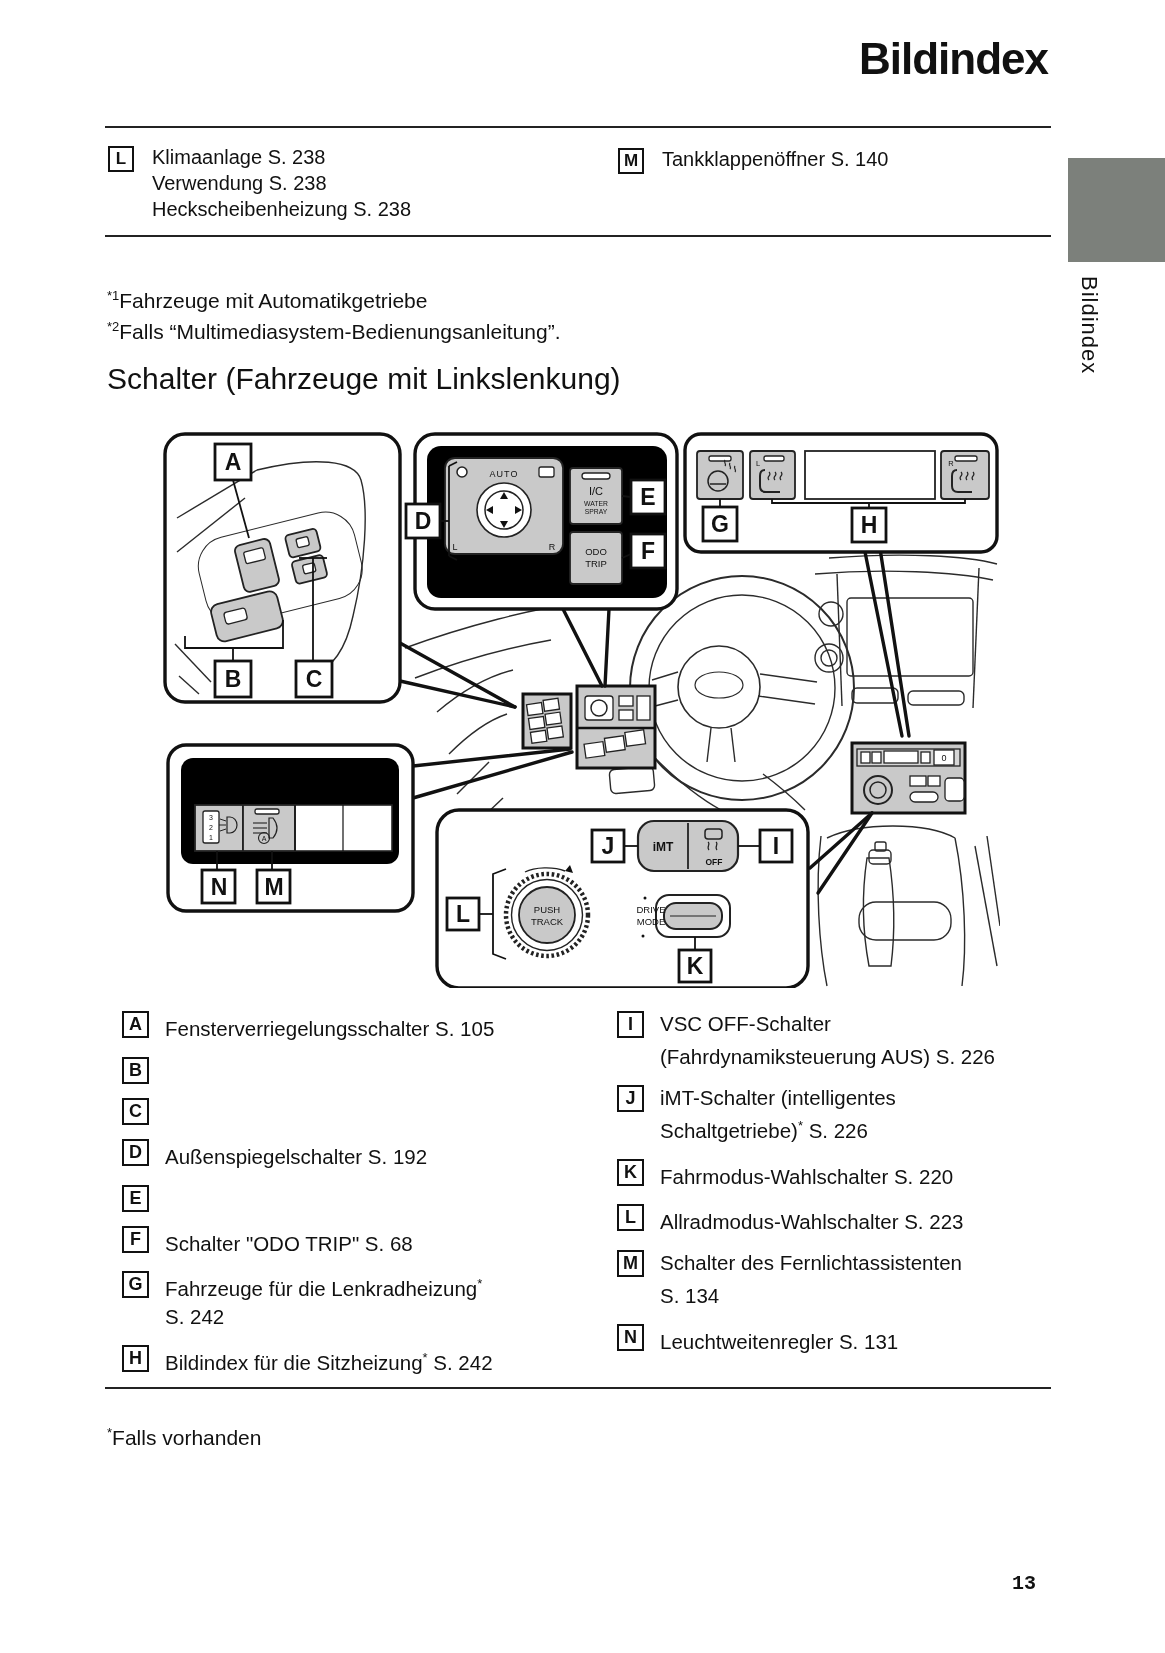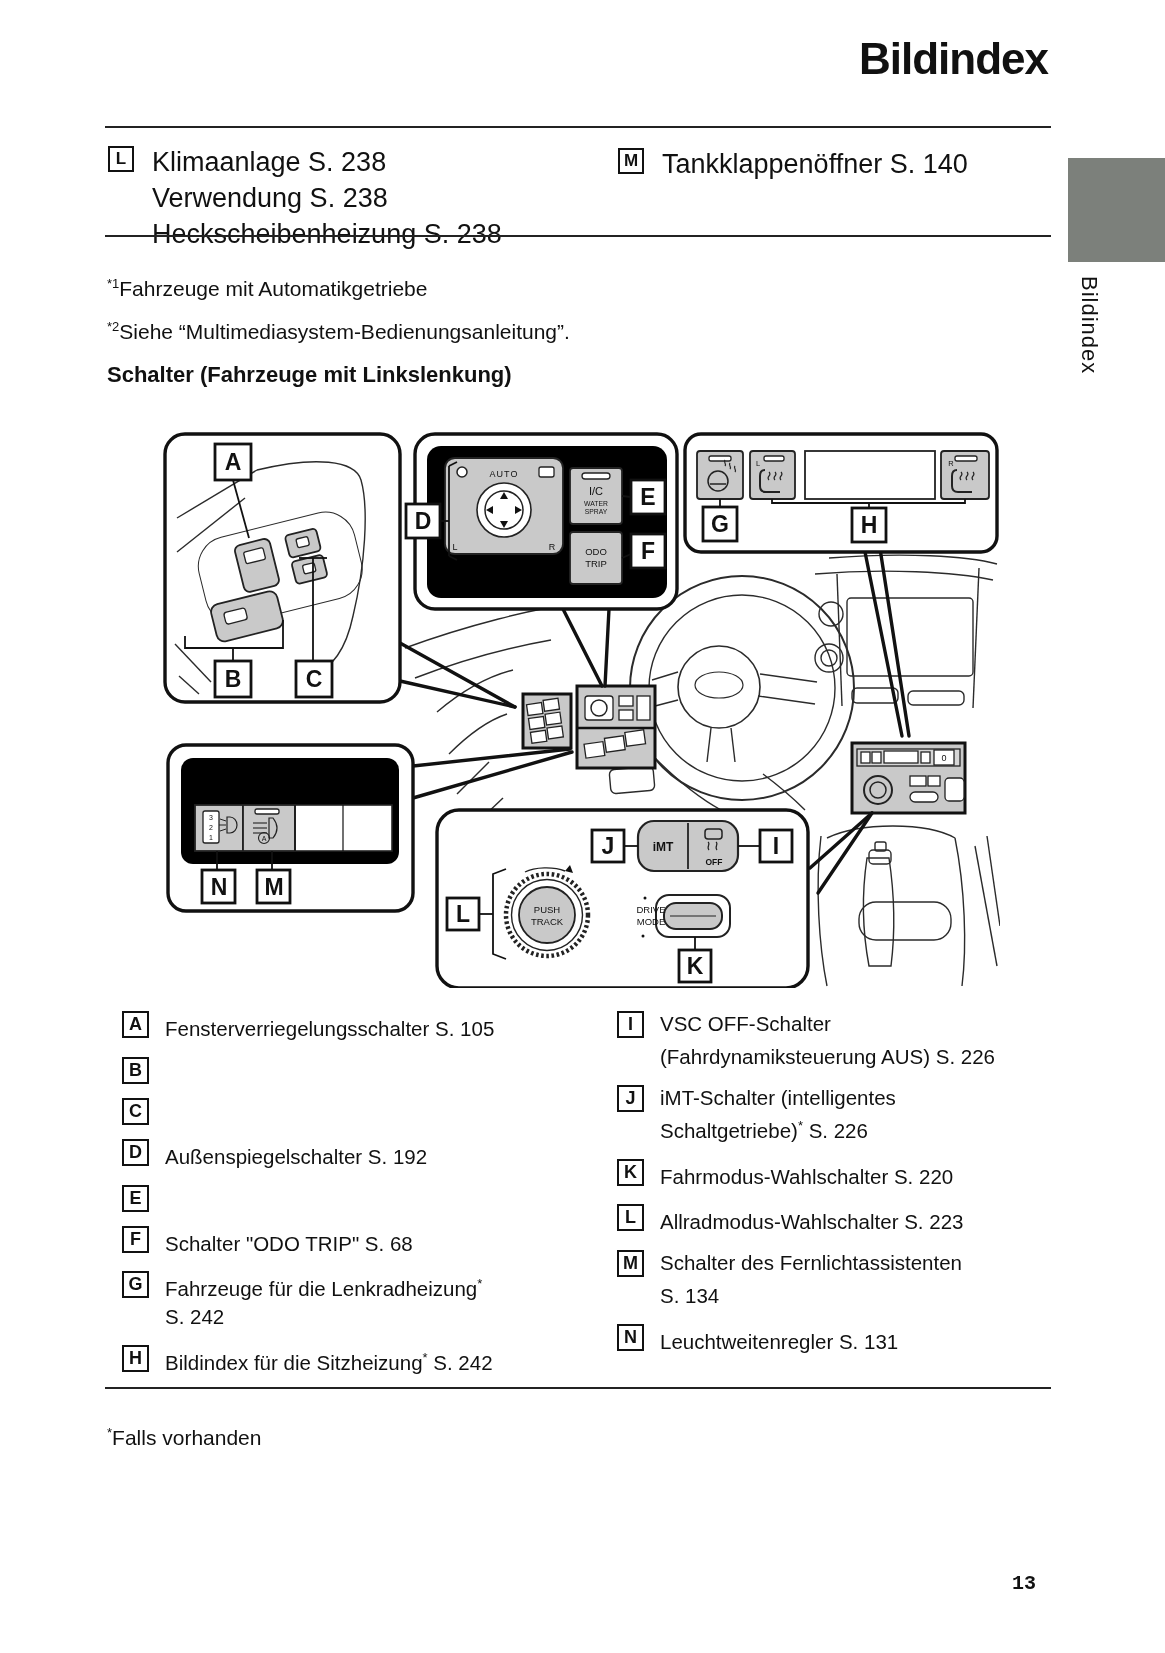--- a/index.html
+++ b/index.html
@@ -5,25 +5,25 @@
   html,body{margin:0;padding:0;background:#fff;}
   body{width:1165px;height:1653px;position:relative;font-family:"Liberation Sans",sans-serif;color:#111;overflow:hidden;
        --sw:#c9c9c9;}
   .rule{position:absolute;left:105px;width:946px;height:2px;background:#232323;}
   .title{position:absolute;top:34px;right:117px;font-size:44px;font-weight:bold;letter-spacing:-1px;}
   
   .cbox{display:inline-flex;justify-content:center;align-items:center;width:26px;height:26px;
         border:2px solid #111;background:#fff;font-weight:bold;font-size:17px;box-sizing:border-box;flex:0 0 auto;}
   
   .idx{position:absolute;display:flex;gap:18px;align-items:flex-start;}
-  .idx .txt{font-size:27px;line-height:36px;margin-top:-2px;white-space:pre-line;}
+  .idx .txt{font-size:20px;line-height:26px;margin-top:-2px;white-space:pre-line;}
   
   .note{position:absolute;font-size:21px;}
   .note sup,.ft sup{font-size:13px;vertical-align:super;}
-  .heading{position:absolute;font-size:22px;font-weight:bold;}
+  .heading{position:absolute;font-size:30px;font-weight:normal;}
   
   .legend-col{position:absolute;}
   .li{display:flex;gap:16px;align-items:flex-start;margin-bottom:13px;}
   .li .cb{width:27px;height:27px;border:2px solid #111;background:#fff;display:inline-flex;
           justify-content:center;align-items:center;font-weight:bold;font-size:18px;box-sizing:border-box;flex:0 0 auto;margin-top:1px;}
   .li .lt{font-size:20.5px;line-height:28px;}
   .seg{white-space:pre-line;}
   .lt sup{font-size:13px;vertical-align:super;}
   .ft{position:absolute;font-size:21px;}
   .pageno{position:absolute;font-size:20px;font-weight:bold;font-family:Liberation Mono, monospace;}
@@ -58,22 +58,22 @@
 <div class="idx" style="left:618px;top:148px">
   <span class="cbox">M</span>
   <span class="txt">Tankklappenöffner S. 140</span>
 </div>
 
 <div class="rule" style="top:235px"></div>
 
 <div class="side-tab" style="background: rgb(124, 128, 123);"></div>
 <div class="vlabel">Bildindex</div>
 
-<div class="note" style="left:107px;top:276px"><sup>*1</sup><span>Fahrzeuge mit Automatikgetriebe</span></div>
-<div class="note" style="left:107px;top:319px"><sup>*2</sup><span>Siehe “Multimediasystem-Bedienungsanleitung”.</span></div>
+<div class="note" style="left:107px;top:288px"><sup>*1</sup><span>Fahrzeuge mit Automatikgetriebe</span></div>
+<div class="note" style="left:107px;top:319px"><sup>*2</sup><span>Falls “Multimediasystem-Bedienungsanleitung”.</span></div>
 
 <div class="heading" style="left:107px;top:362px">Schalter (Fahrzeuge mit Linkslenkung)</div>
 
 <svg class="diagram" viewBox="0 0 885 582">
 
   <g class="sk">
     <path d="M 290,242 C 350,220 420,202 468,196"></path>
     <path d="M 300,272 C 352,252 402,240 436,234"></path>
     <path d="M 322,306 C 348,284 374,270 398,264"></path>
     <path d="M 334,348 C 356,326 374,314 392,308"></path>

